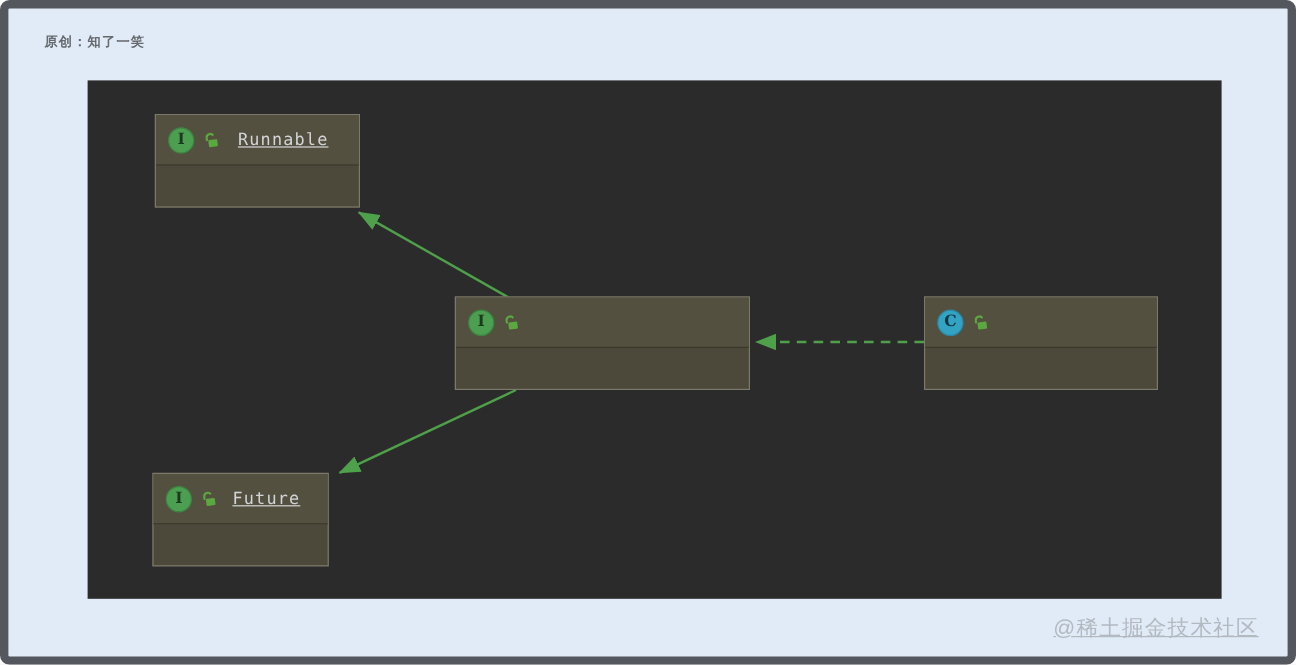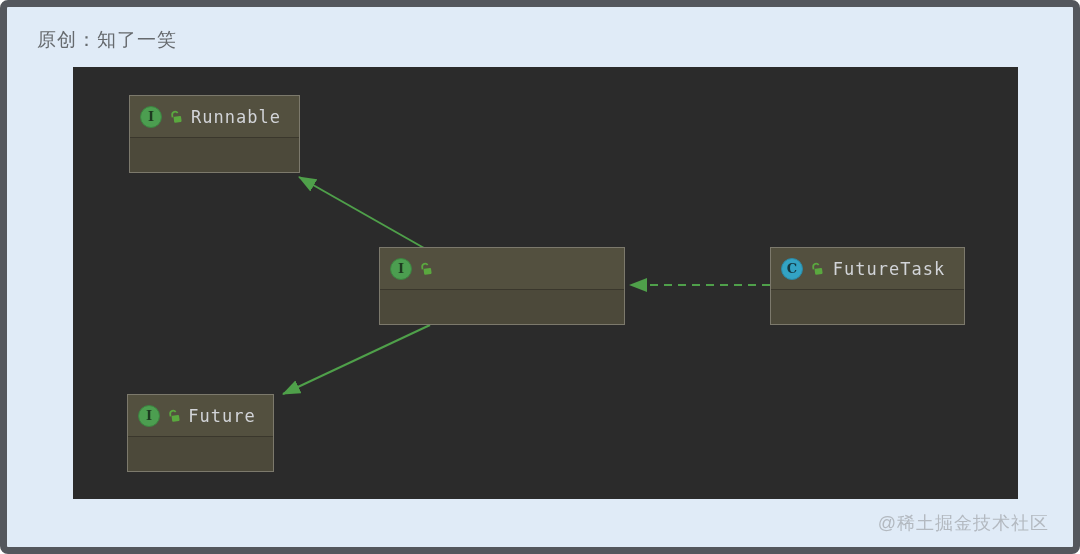--- a/index.html
+++ b/index.html
@@ -8,27 +8,27 @@
 
   .frame {
     position: absolute; inset: 0;
     background: #e0ebf7;
     border: 7px solid #54575d;
     border-radius: 8px;
   }
 
   .page-header {
     position: absolute; left: 30px; top: 20px;
-    font-size: 19px; font-weight: 400; color: #666a6e;
+    font-size: 11px; font-weight: 700; color: #666a6e;
     letter-spacing: 1px;
   }
 
   .watermark {
     position: absolute; right: 24px; bottom: 12px;
-    font-size: 18px; color: #b3b9c0; letter-spacing: 1px;
+    font-size: 18px; color: #b3b9c0; letter-spacing: 1px; text-decoration: underline;
   }
 
   .canvas {
     position: absolute; left: 66px; top: 60px;
     width: 945px; height: 432px;
     background: #2b2b2b;
   }
 
   .edges-svg { position: absolute; inset: 0; pointer-events: none; }
 
@@ -55,22 +55,23 @@
     flex: 0 0 auto;
   }
   .interface-badge { background: #4c9e50; color: #1d3a20; border: 1px solid #3c8440; }
   .class-badge    { background: #33a3c4; color: #123742; border: 1px solid #2a89a6; }
 
   .lock { margin-left: 7px; flex: 0 0 auto; display: inline-flex; transform: rotate(-8deg); }
 
   .node-label {
     flex: 1; text-align: center;
     font-family: "DejaVu Sans Mono", "Liberation Mono", monospace;
-    font-size: 17px; color: #d2d4d8; letter-spacing: 1px;
+    font-size: 14px; color: #d2d4d8; letter-spacing: 1px;
     white-space: nowrap;
+    text-decoration: underline;
   }
 </style>
 </head>
 <body>
 
 <div class="frame">
 
   <div class="page-header">原创：知了一笑</div>
 
   <div class="canvas">
@@ -121,21 +122,20 @@
       <div class="node-header">
         <span class="badge class-badge">
             <span>C</span>
           </span>
         <span class="lock">
           <svg width="14" height="14" viewBox="0 0 14 14">
             <path d="M3.5 7 V4.5 a3 3 0 0 1 5.7 -1.2" fill="none" stroke="#5aa83f" stroke-width="1.8"></path>
             <rect x="4.5" y="6.5" width="7.5" height="6" rx="1" fill="#5aa83f"></rect>
           </svg>
         </span>
-        <span class="node-label">FutureTask</span>
       </div>
       <div class="node-body"></div>
     </div>
 
     <div class="node" style="left:54px; top:327px; width:147px;">
       <div class="node-header">
         <span class="badge interface-badge">
             <span>I</span>
           </span>
         <span class="lock">

